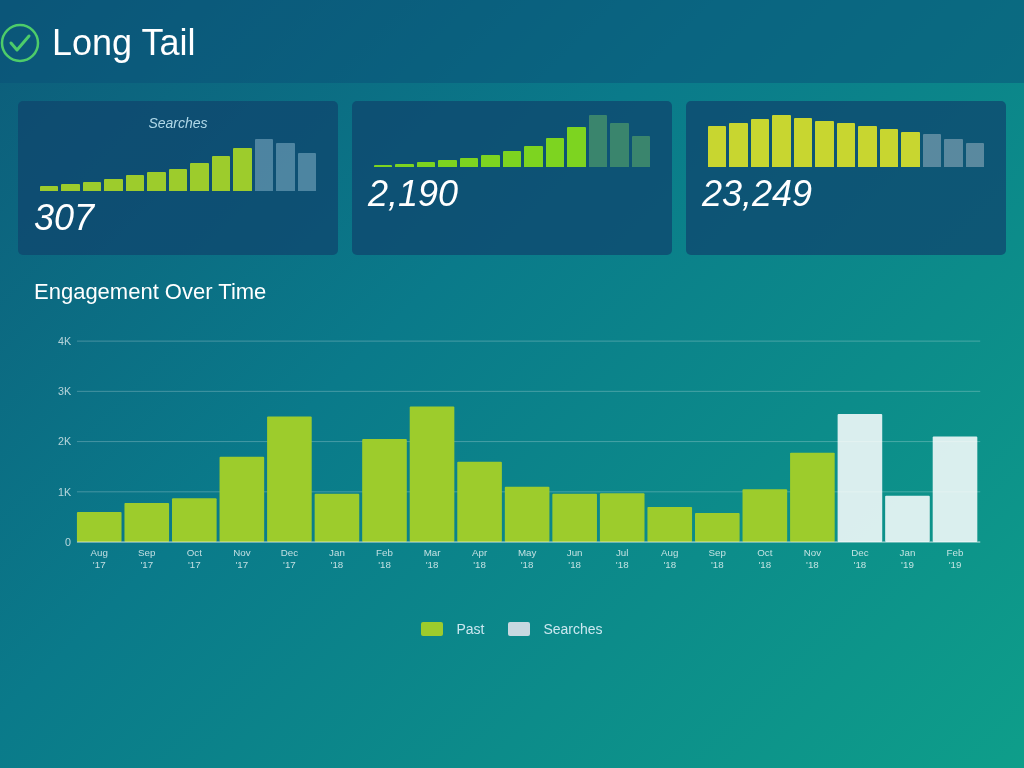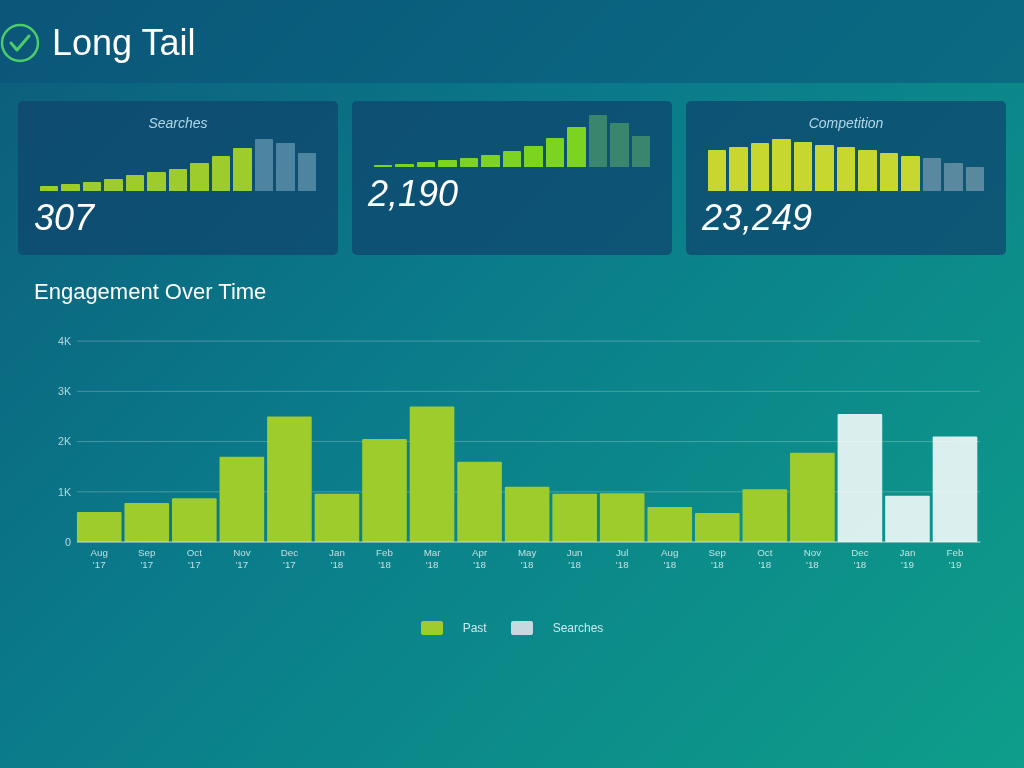--- a/index.html
+++ b/index.html
@@ -95,22 +95,22 @@
     
     .legend {
       display: flex;
       justify-content: center;
       gap: 24px;
       margin-top: 6px;
     }
     .legend-item {
       display: flex;
       align-items: center;
-      gap: 20px;
-      font-size: 12px;
+      gap: 13px;
+      font-size: 14px;
       color: #cce8f0;
     }
     .legend-swatch {
       width: 22px;
       height: 14px;
       border-radius: 2px;
     }
   </style>
 </head>
 <body>
@@ -157,21 +157,20 @@
         <div class="mini-bar" style="height: 40%; background-color: rgb(125, 212, 32); opacity: 1;"></div>
         <div class="mini-bar" style="height: 56%; background-color: rgb(125, 212, 32); opacity: 1;"></div>
         <div class="mini-bar" style="height: 76%; background-color: rgb(125, 212, 32); opacity: 1;"></div>
         <div class="mini-bar" style="height: 100%; background-color: rgb(78, 155, 106); opacity: 0.7;"></div>
         <div class="mini-bar" style="height: 84%; background-color: rgb(78, 155, 106); opacity: 0.7;"></div>
         <div class="mini-bar" style="height: 60%; background-color: rgb(78, 155, 106); opacity: 0.7;"></div>
       </div>
       <div class="metric-value">2,190</div>
     </div>
     <div class="metric-card">
-      <div class="metric-label">Competition</div>
       <div class="mini-bars">
         <div class="mini-bar" style="height: 79%; background-color: rgb(200, 214, 48); opacity: 1;"></div>
         <div class="mini-bar" style="height: 84%; background-color: rgb(200, 214, 48); opacity: 1;"></div>
         <div class="mini-bar" style="height: 92%; background-color: rgb(200, 214, 48); opacity: 1;"></div>
         <div class="mini-bar" style="height: 100%; background-color: rgb(200, 214, 48); opacity: 1;"></div>
         <div class="mini-bar" style="height: 95%; background-color: rgb(200, 214, 48); opacity: 1;"></div>
         <div class="mini-bar" style="height: 89%; background-color: rgb(200, 214, 48); opacity: 1;"></div>
         <div class="mini-bar" style="height: 84%; background-color: rgb(200, 214, 48); opacity: 1;"></div>
         <div class="mini-bar" style="height: 79%; background-color: rgb(200, 214, 48); opacity: 1;"></div>
         <div class="mini-bar" style="height: 74%; background-color: rgb(200, 214, 48); opacity: 1;"></div>

